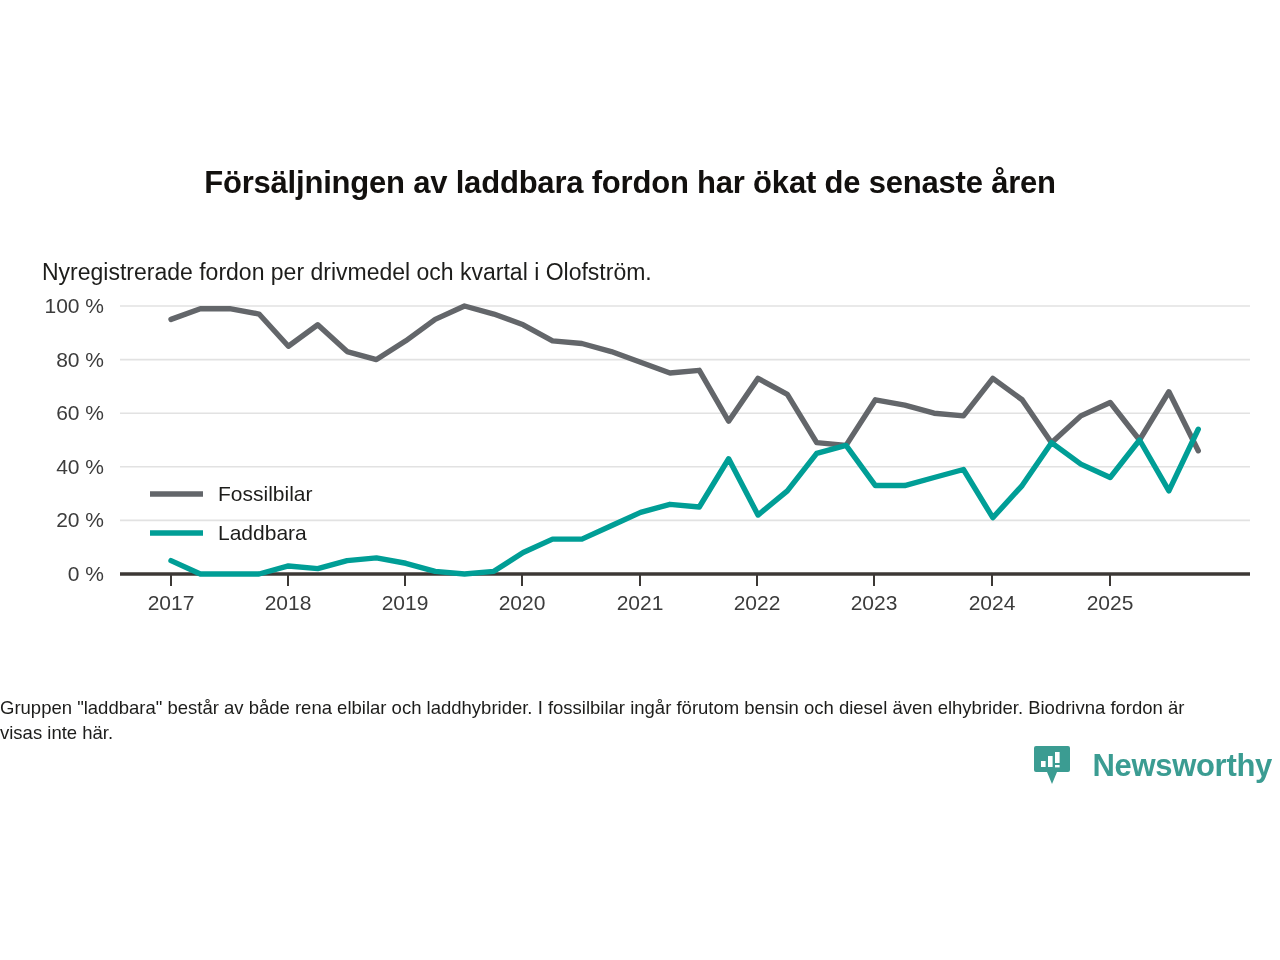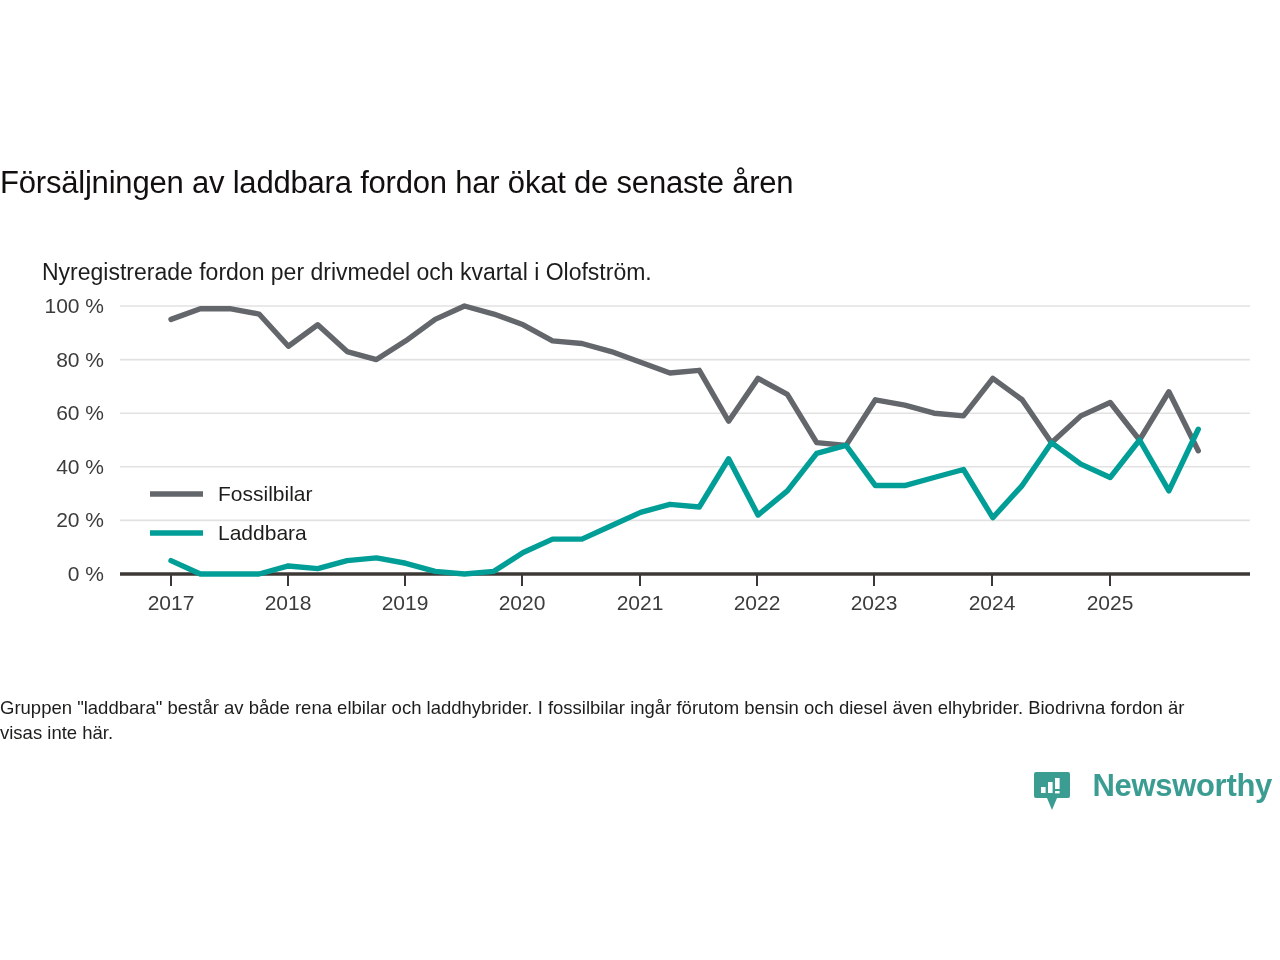--- a/index.html
+++ b/index.html
@@ -8,43 +8,43 @@
     width: 1280px; height: 960px;
     background: #ffffff;
     font-family: "Liberation Sans", sans-serif;
     color: #1a1a1a;
     overflow: hidden;
   }
   .page { position: relative; width: 1280px; height: 960px; }
 
   .chart-title {
     position: absolute; left: 0; top: 144px; width: 1260px;
-    font-size: 31px; font-weight: normal; letter-spacing: -0.2px;
-    color: #12100e; line-height: 1.15;
+    font-size: 31px; font-weight: bold; letter-spacing: -0.2px;
+    color: #12100e; line-height: 1.15; text-align: center;
   }
   .chart-subtitle {
     position: absolute; left: 0; top: 236px; width: 1260px;
     font-size: 23px; font-weight: normal; color: #1d1d1b; line-height: 1.2; margin-left: 42px;
   }
 
   .plot-wrap { position: absolute; left: 0; top: 286px; width: 1040px; height: 340px; }
   svg.plot { display: block; }
 
   .ytick-label { font-size: 21px; fill: #3c3c3c; font-family: "Liberation Sans", sans-serif; }
   .xtick-label { font-size: 21px; fill: #3c3c3c; font-family: "Liberation Sans", sans-serif; }
   .legend-label { font-size: 21px; fill: #1d1d1b; font-family: "Liberation Sans", sans-serif; }
 
   .footnote {
     position: absolute; left: 0; top: 676px; width: 1230px;
     font-size: 18.5px; line-height: 1.38; color: #1d1d1b;
   }
 
   .logo-row {
-    position: absolute; right: 8px; top: 770px;
-    display: flex; align-items: flex-start; gap: 21px;
+    position: absolute; right: 8px; top: 744px;
+    display: flex; align-items: center; gap: 21px;
   }
   .logo-mark { width: 38px; height: 42px; flex: none; }
   .logo-text {
     font-size: 31px; font-weight: bold; color: #3b9c92;
     letter-spacing: -0.3px; line-height: 1;
   }
 </style>
 </head>
 <body>
 

